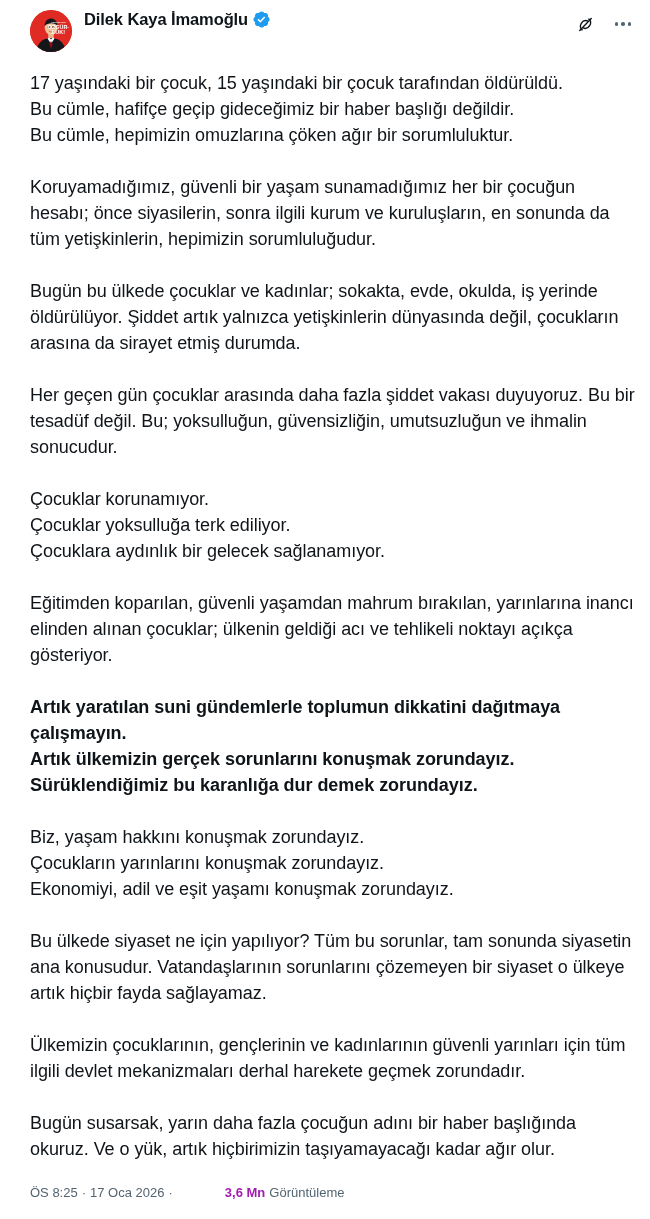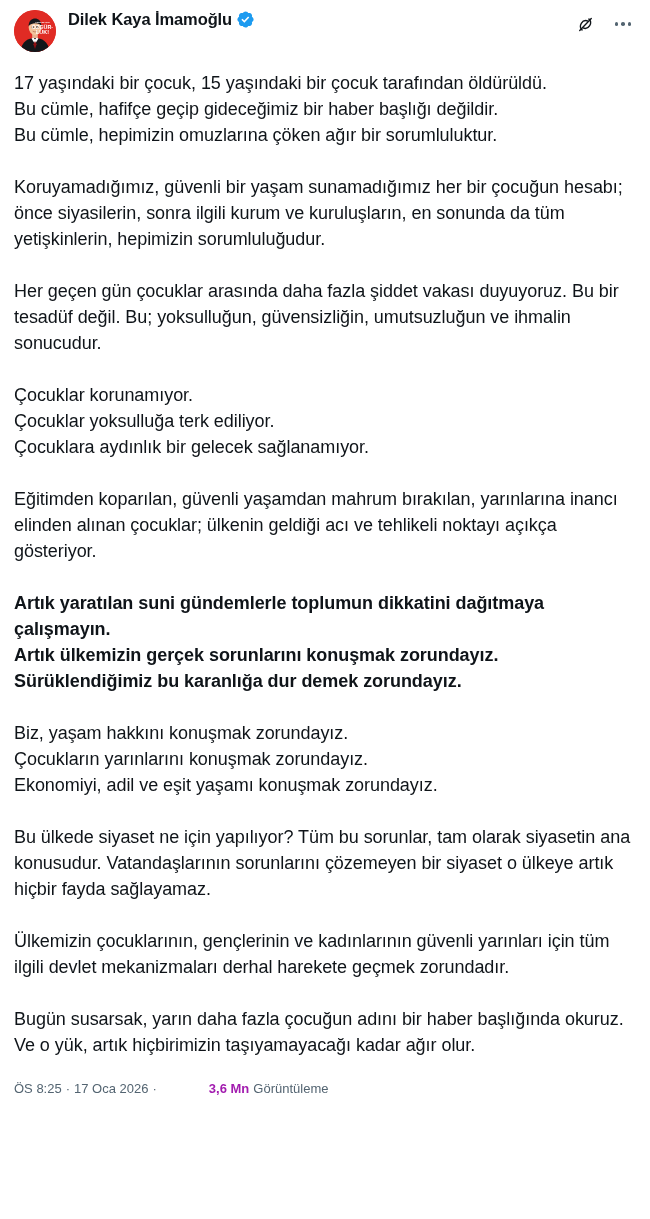--- a/index.html
+++ b/index.html
@@ -12,21 +12,21 @@
     height: 1219px;
     font-family: "Liberation Sans", "DejaVu Sans", sans-serif;
     color: #0f1419;
     -webkit-font-smoothing: antialiased;
     overflow: hidden;
   }
 
   .tweet {
     width: 650px;
     box-sizing: border-box;
-    padding: 8px 14px 0 14px;
+    padding: 8px 14px 0 30px;
     background: #ffffff;
   }
 
   
   .tweet-header {
     display: flex;
     align-items: flex-start;
     height: 52px;
   }
   .avatar {
@@ -206,32 +206,33 @@
       </div>
     </div>
 
   </div>
 
   <div class="tweet-body">
     <p class="para">17 yaşındaki bir çocuk, 15 yaşındaki bir çocuk tarafından öldürüldü.
 Bu cümle, hafifçe geçip gideceğimiz bir haber başlığı değildir.
 Bu cümle, hepimizin omuzlarına çöken ağır bir sorumluluktur.</p>
     <p class="para">Koruyamadığımız, güvenli bir yaşam sunamadığımız her bir çocuğun hesabı; önce siyasilerin, sonra ilgili kurum ve kuruluşların, en sonunda da tüm yetişkinlerin, hepimizin sorumluluğudur.</p>
+    <p class="para">Bugün bu ülkede çocuklar ve kadınlar; sokakta, evde, okulda, iş yerinde öldürülüyor. Şiddet artık yalnızca yetişkinlerin dünyasında değil, çocukların arasına da sirayet etmiş durumda.</p>
     <p class="para">Her geçen gün çocuklar arasında daha fazla şiddet vakası duyuyoruz. Bu bir tesadüf değil. Bu; yoksulluğun, güvensizliğin, umutsuzluğun ve ihmalin sonucudur.</p>
     <p class="para">Çocuklar korunamıyor.
 Çocuklar yoksulluğa terk ediliyor.
 Çocuklara aydınlık bir gelecek sağlanamıyor.</p>
     <p class="para">Eğitimden koparılan, güvenli yaşamdan mahrum bırakılan, yarınlarına inancı elinden alınan çocuklar; ülkenin geldiği acı ve tehlikeli noktayı açıkça gösteriyor.</p>
     <p class="para bold">Artık yaratılan suni gündemlerle toplumun dikkatini dağıtmaya çalışmayın.
 Artık ülkemizin gerçek sorunlarını konuşmak zorundayız.
 Sürüklendiğimiz bu karanlığa dur demek zorundayız.</p>
     <p class="para">Biz, yaşam hakkını konuşmak zorundayız.
 Çocukların yarınlarını konuşmak zorundayız.
 Ekonomiyi, adil ve eşit yaşamı konuşmak zorundayız.</p>
-    <p class="para">Bu ülkede siyaset ne için yapılıyor? Tüm bu sorunlar, tam olarak siyasetin ana konusudur. Vatandaşlarının sorunlarını çözemeyen bir siyaset o ülkeye artık hiçbir fayda sağlayamaz.</p>
+    <p class="para">Bu ülkede siyaset ne için yapılıyor? Tüm bu sorunlar, tam sonunda siyasetin ana konusudur. Vatandaşlarının sorunlarını çözemeyen bir siyaset o ülkeye artık hiçbir fayda sağlayamaz.</p>
     <p class="para">Ülkemizin çocuklarının, gençlerinin ve kadınlarının güvenli yarınları için tüm ilgili devlet mekanizmaları derhal harekete geçmek zorundadır.</p>
     <p class="para">Bugün susarsak, yarın daha fazla çocuğun adını bir haber başlığında okuruz. Ve o yük, artık hiçbirimizin taşıyamayacağı kadar ağır olur.</p>
   </div>
 
   <div class="tweet-footer">
     <span>ÖS 8:25</span>
     <span class="sep">·</span>
     <span>17 Oca 2026</span>
     <span class="sep">·</span>
     <span class="views-count">3,6 Mn</span>

